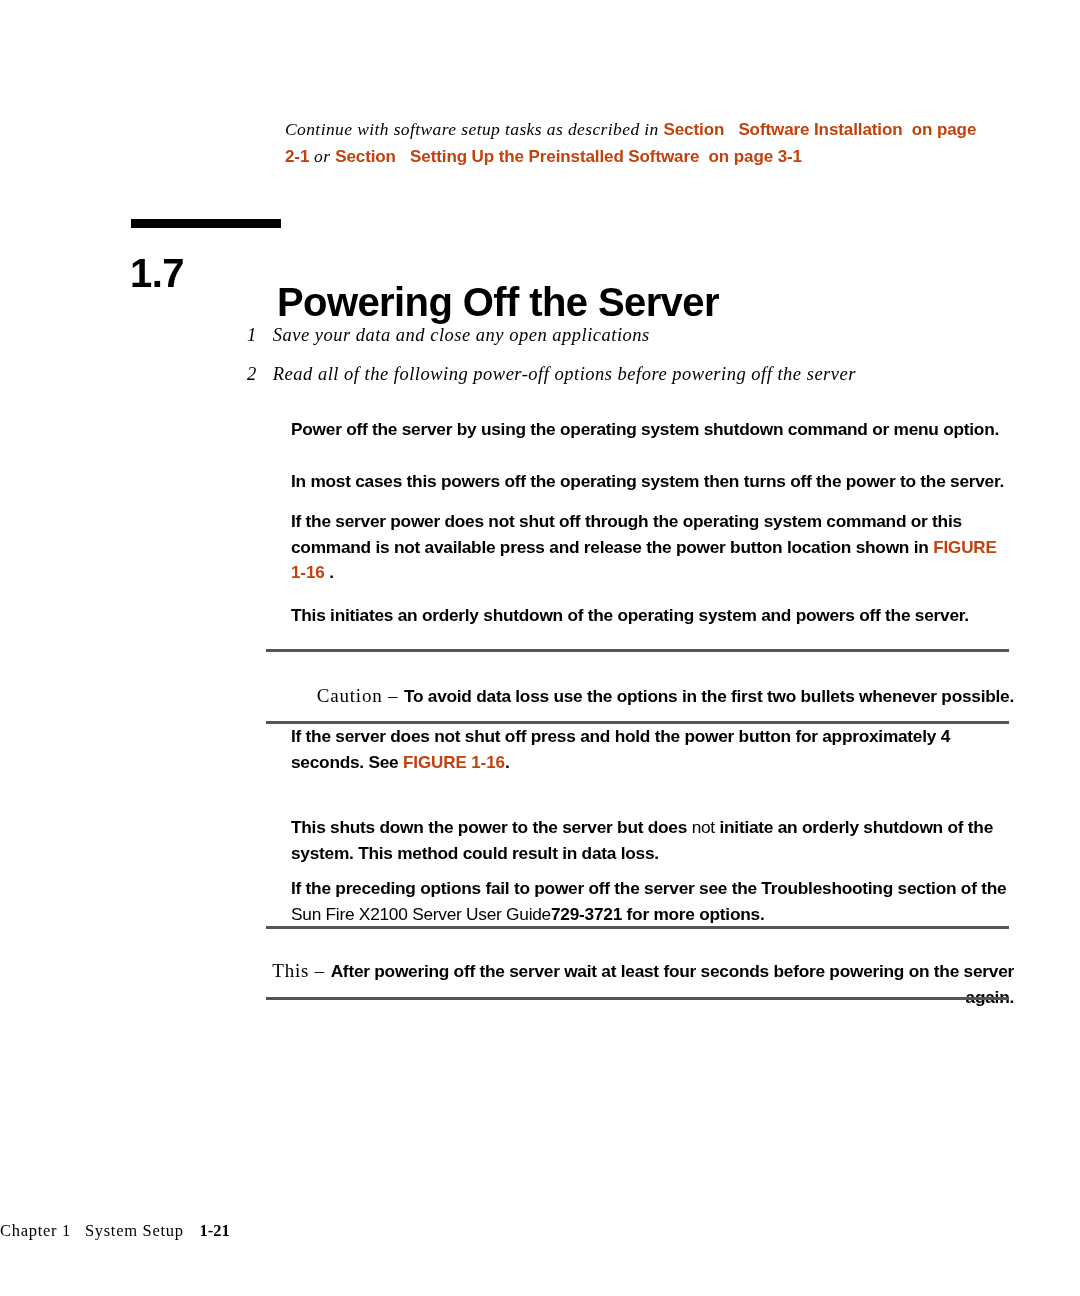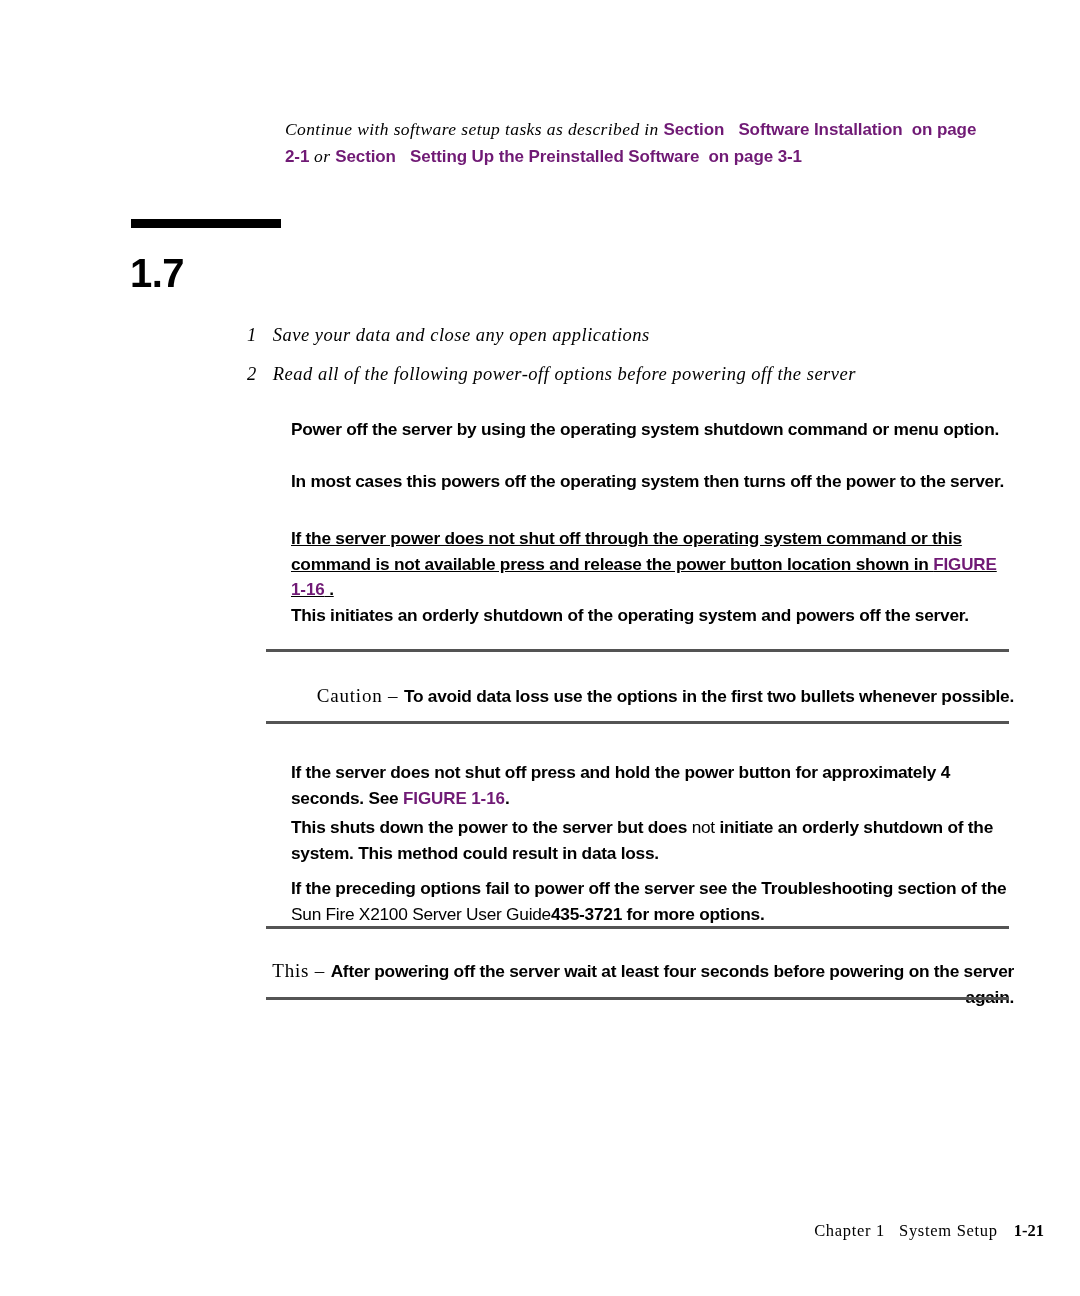--- a/index.html
+++ b/index.html
@@ -33,21 +33,21 @@
     line-height: 26px;
     letter-spacing: 0.4px;
     color: #000000;
   }
   .xref {
     font-family: "Liberation Sans", sans-serif;
     font-style: normal;
     font-weight: bold;
     font-size: 17px;
     letter-spacing: -0.1px;
-    color: #701a75;
+    color: #c2410c;
   }
   .sp { letter-spacing: 0; }
 
   
   .head-rule {
     position: absolute;
     left: 131px;
     top: 219px;
     width: 150px;
     height: 9px;
@@ -92,23 +92,23 @@
     width: 723px;
     font-size: 17.3px;
     font-weight: bold;
     line-height: 25.5px;
     letter-spacing: -0.25px;
   }
   .light { font-weight: normal; margin-top: 48px; }
 
   .p1 { top: 400px; }
   .p2 { top: 452px; }
-  .p3 { top: 509px; text-decoration: underline; }
+  .p3 { top: 492px; }
   .p4 { top: 586px; }
-  .p5 { top: 743px; }
+  .p5 { top: 707px; }
   .p6 { top: 798px; }
   .p7 { top: 859px; }
 
   
   .rule {
     position: absolute;
     left: 266px;
     width: 743px;
     height: 3px;
     background: #545454;
@@ -136,43 +136,42 @@
   }
   .a-caution { top: 666px; }
   .a-note    { top: 941px; }
 
   
   .footer {
     position: absolute;
     left: 0;
     top: 1221px;
     width: 1014px;
-    text-align: right;
     font-family: "Liberation Serif", serif;
     font-size: 16.5px;
     letter-spacing: 0.7px;
     white-space: nowrap;
-    margin-left: 30px;
   }
   .footer .chap { margin-right: 14px; }
   .footer .pg {
     font-weight: bold;
     letter-spacing: 0;
     margin-left: 16px;
   }
 </style>
 </head>
 <body>
 
 <div class="page">
 
   <p class="intro"><span>Continue with software setup tasks as described in </span><span class="xref">Section</span><span class="xref sp">&nbsp;&nbsp;&nbsp;</span><span class="xref">Software Installation</span><span class="xref">&nbsp;</span><span class="xref"> on page 2-1</span><span> or </span><span class="xref">Section</span><span class="xref sp">&nbsp;&nbsp;&nbsp;</span><span class="xref">Setting Up the Preinstalled Software</span><span class="xref">&nbsp;</span><span class="xref"> on page 3-1</span></p>
 
   <div class="head-rule"></div>
   <div class="head-num">1.7</div>
+  <h1 class="head-title">Powering Off the Server</h1>
 
   <div class="step step1"><span class="n">1</span><span>Save your data and close any open applications</span></div>
 
   <div class="step step2"><span class="n">2</span><span>Read all of the following power-off options before powering off the server</span></div>
 
   <p class="para p2">In most cases  this powers off the operating system then turns off the power to the server.</p>
 
   <p class="para p1">Power off the server by using the operating system shutdown command or menu option.</p>
 
   <p class="para p3"><span>If the server power does not shut off through the operating system command or this command is not available  press and release the power button  location shown in </span><span class="xref">FIGURE 1-16</span><span> .</span></p>
@@ -180,21 +179,21 @@
   <p class="para p4">This initiates an orderly shutdown of the operating system and powers off the server.</p>
 
   <div class="rule r-caution-top"></div>
   <p class="admon a-caution"><span class="kw">Caution – </span><span>To avoid data loss  use the options in the first two bullets whenever possible.</span></p>
   <div class="rule r-caution-bottom"></div>
 
   <p class="para p5"><span>If the server does not shut off  press and hold the power button for approximately 4 seconds. See </span><span class="xref">FIGURE 1-16</span><span>.</span></p>
 
   <p class="para p6"><span>This shuts down the power to the server but does </span><span class="light">not</span><span> initiate an orderly shutdown of the system. This method could result in data loss.</span></p>
 
-  <p class="para p7"><span>If the preceding options fail to power off the server  see the Troubleshooting section of the </span><span class="light">Sun Fire X2100 Server User Guide</span><span>435-3721</span><span>  for more options.</span></p>
+  <p class="para p7"><span>If the preceding options fail to power off the server  see the Troubleshooting section of the </span><span class="light">Sun Fire X2100 Server User Guide</span><span>729-3721</span><span>  for more options.</span></p>
 
   <div class="rule r-note-top"></div>
   <p class="admon a-note"><span class="kw">This – </span><span>After powering off the server  wait at least four seconds before powering on the server again.</span></p>
   <div class="rule r-note-bottom"></div>
 
   <div class="footer"><span class="chap">Chapter 1</span><span>System Setup</span><span class="pg">1-21</span></div>
 
 </div>
 
 </body></html>

